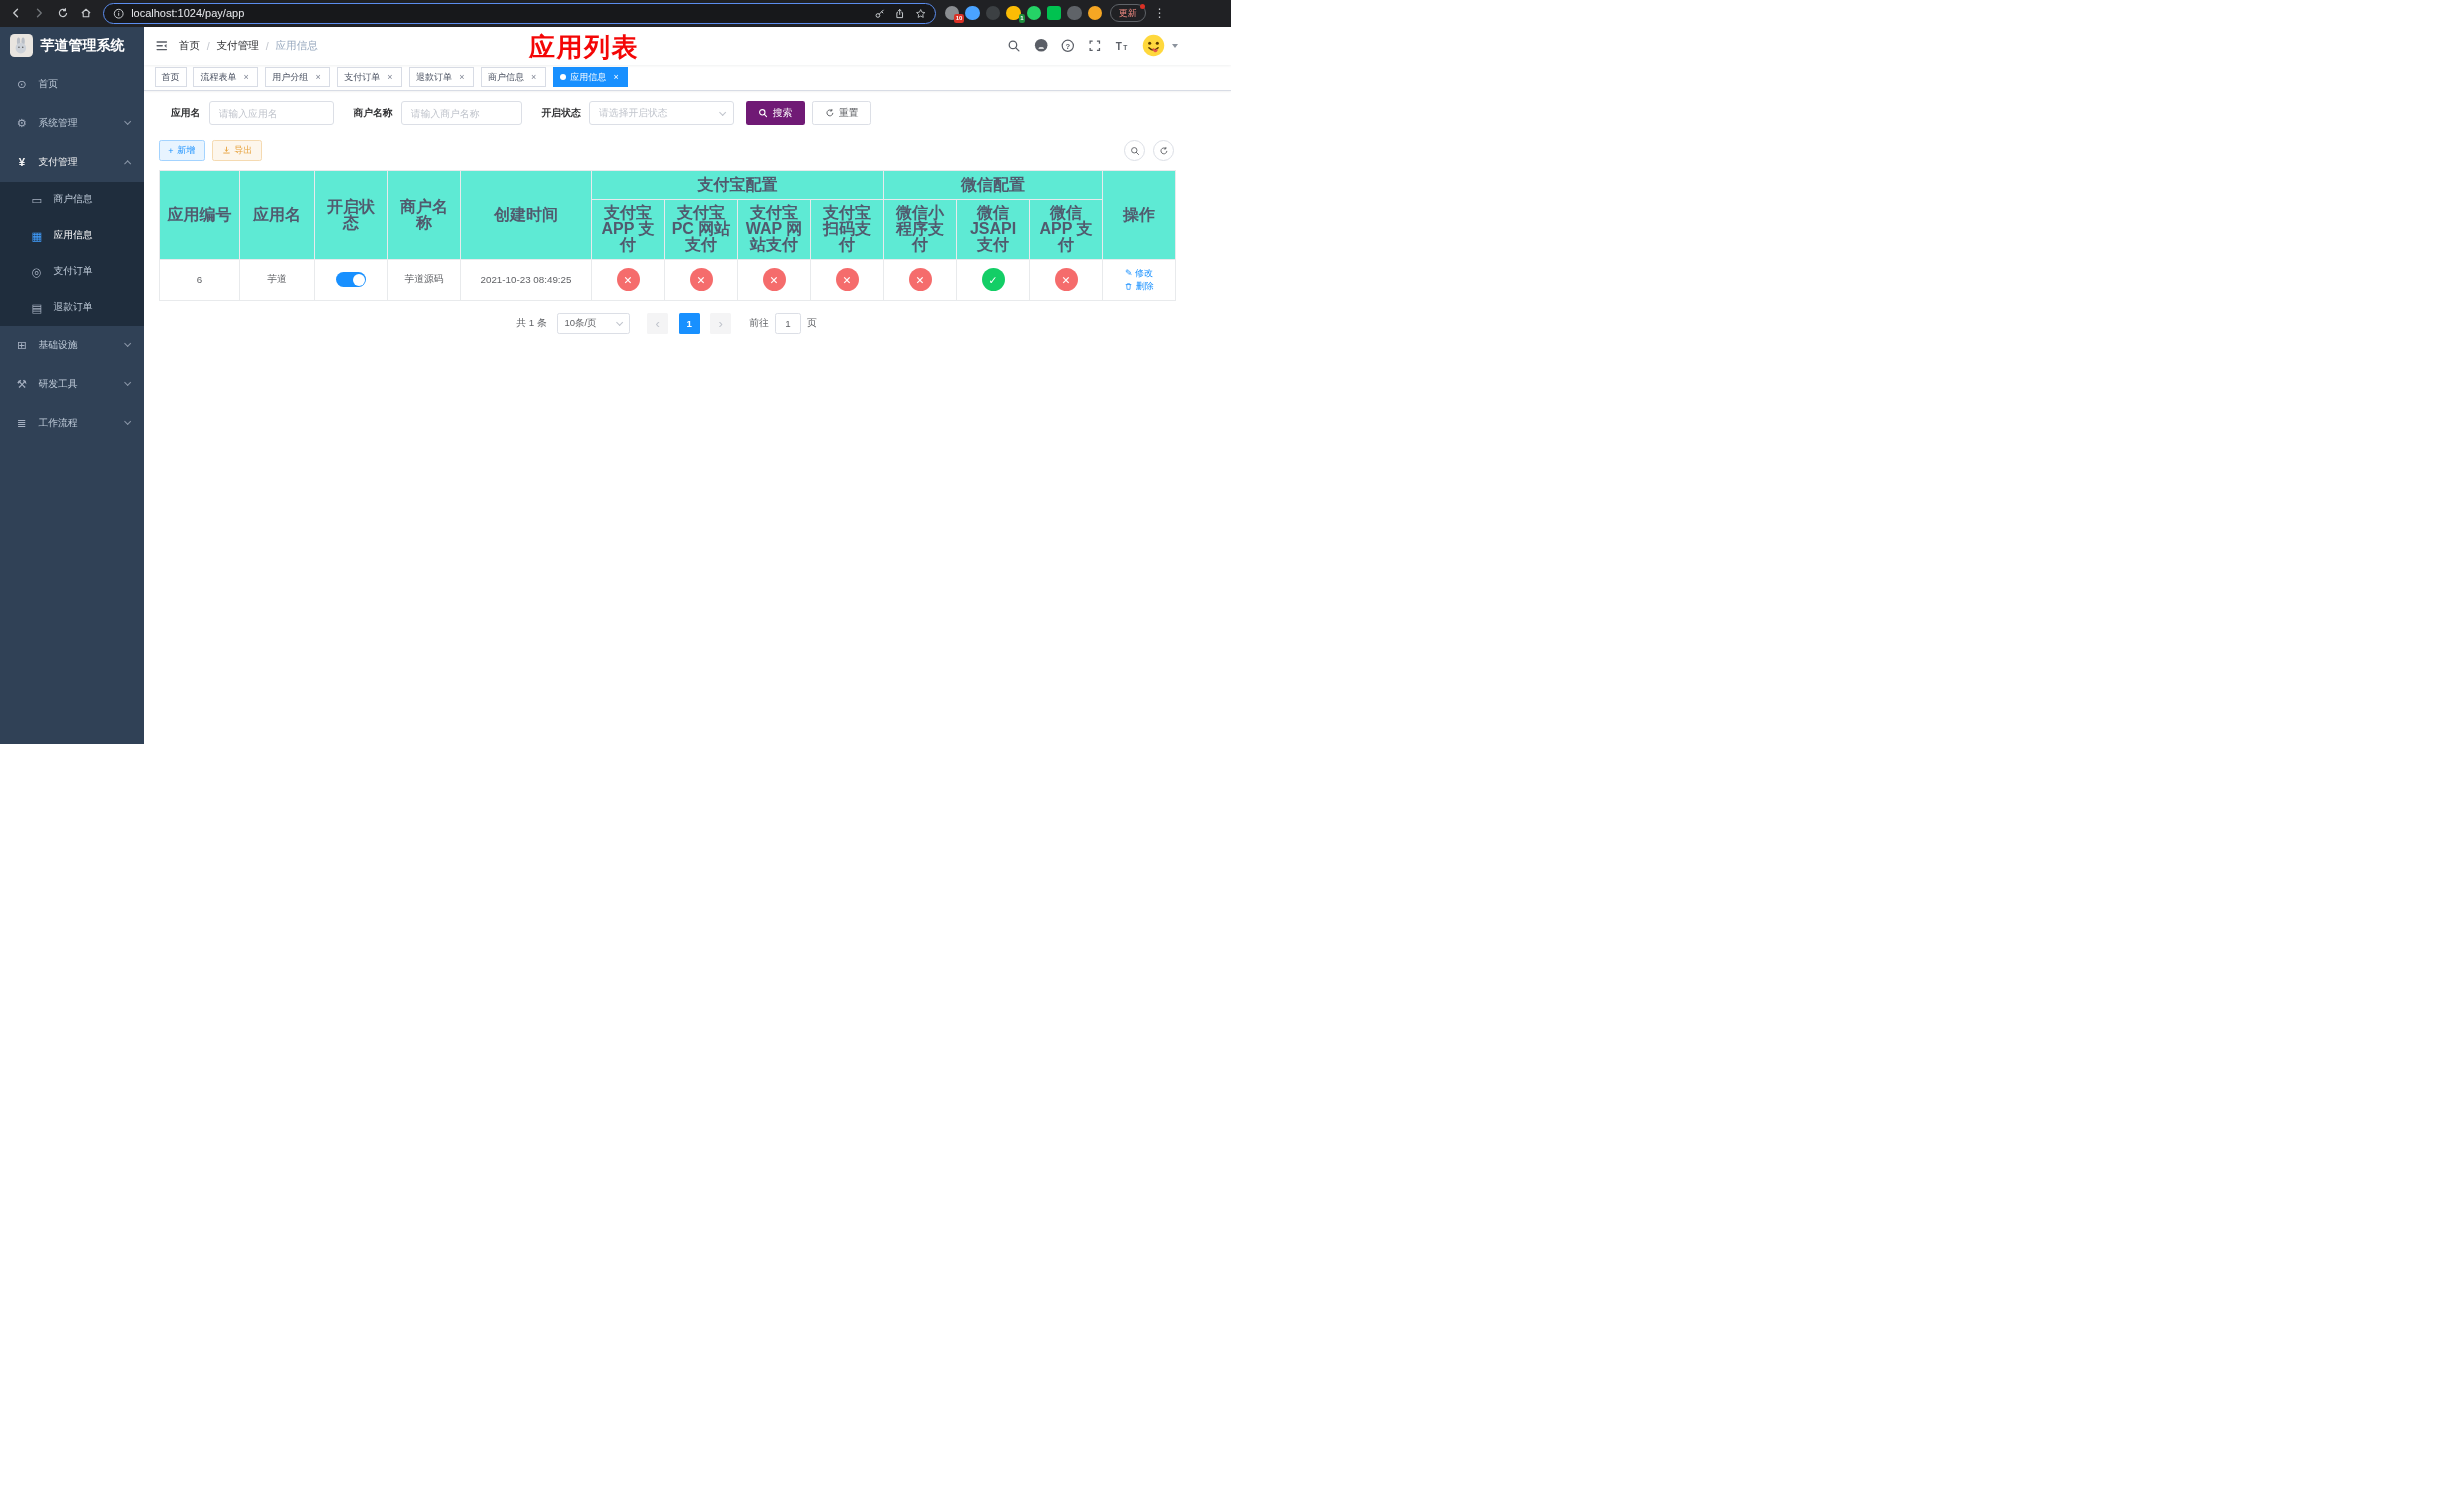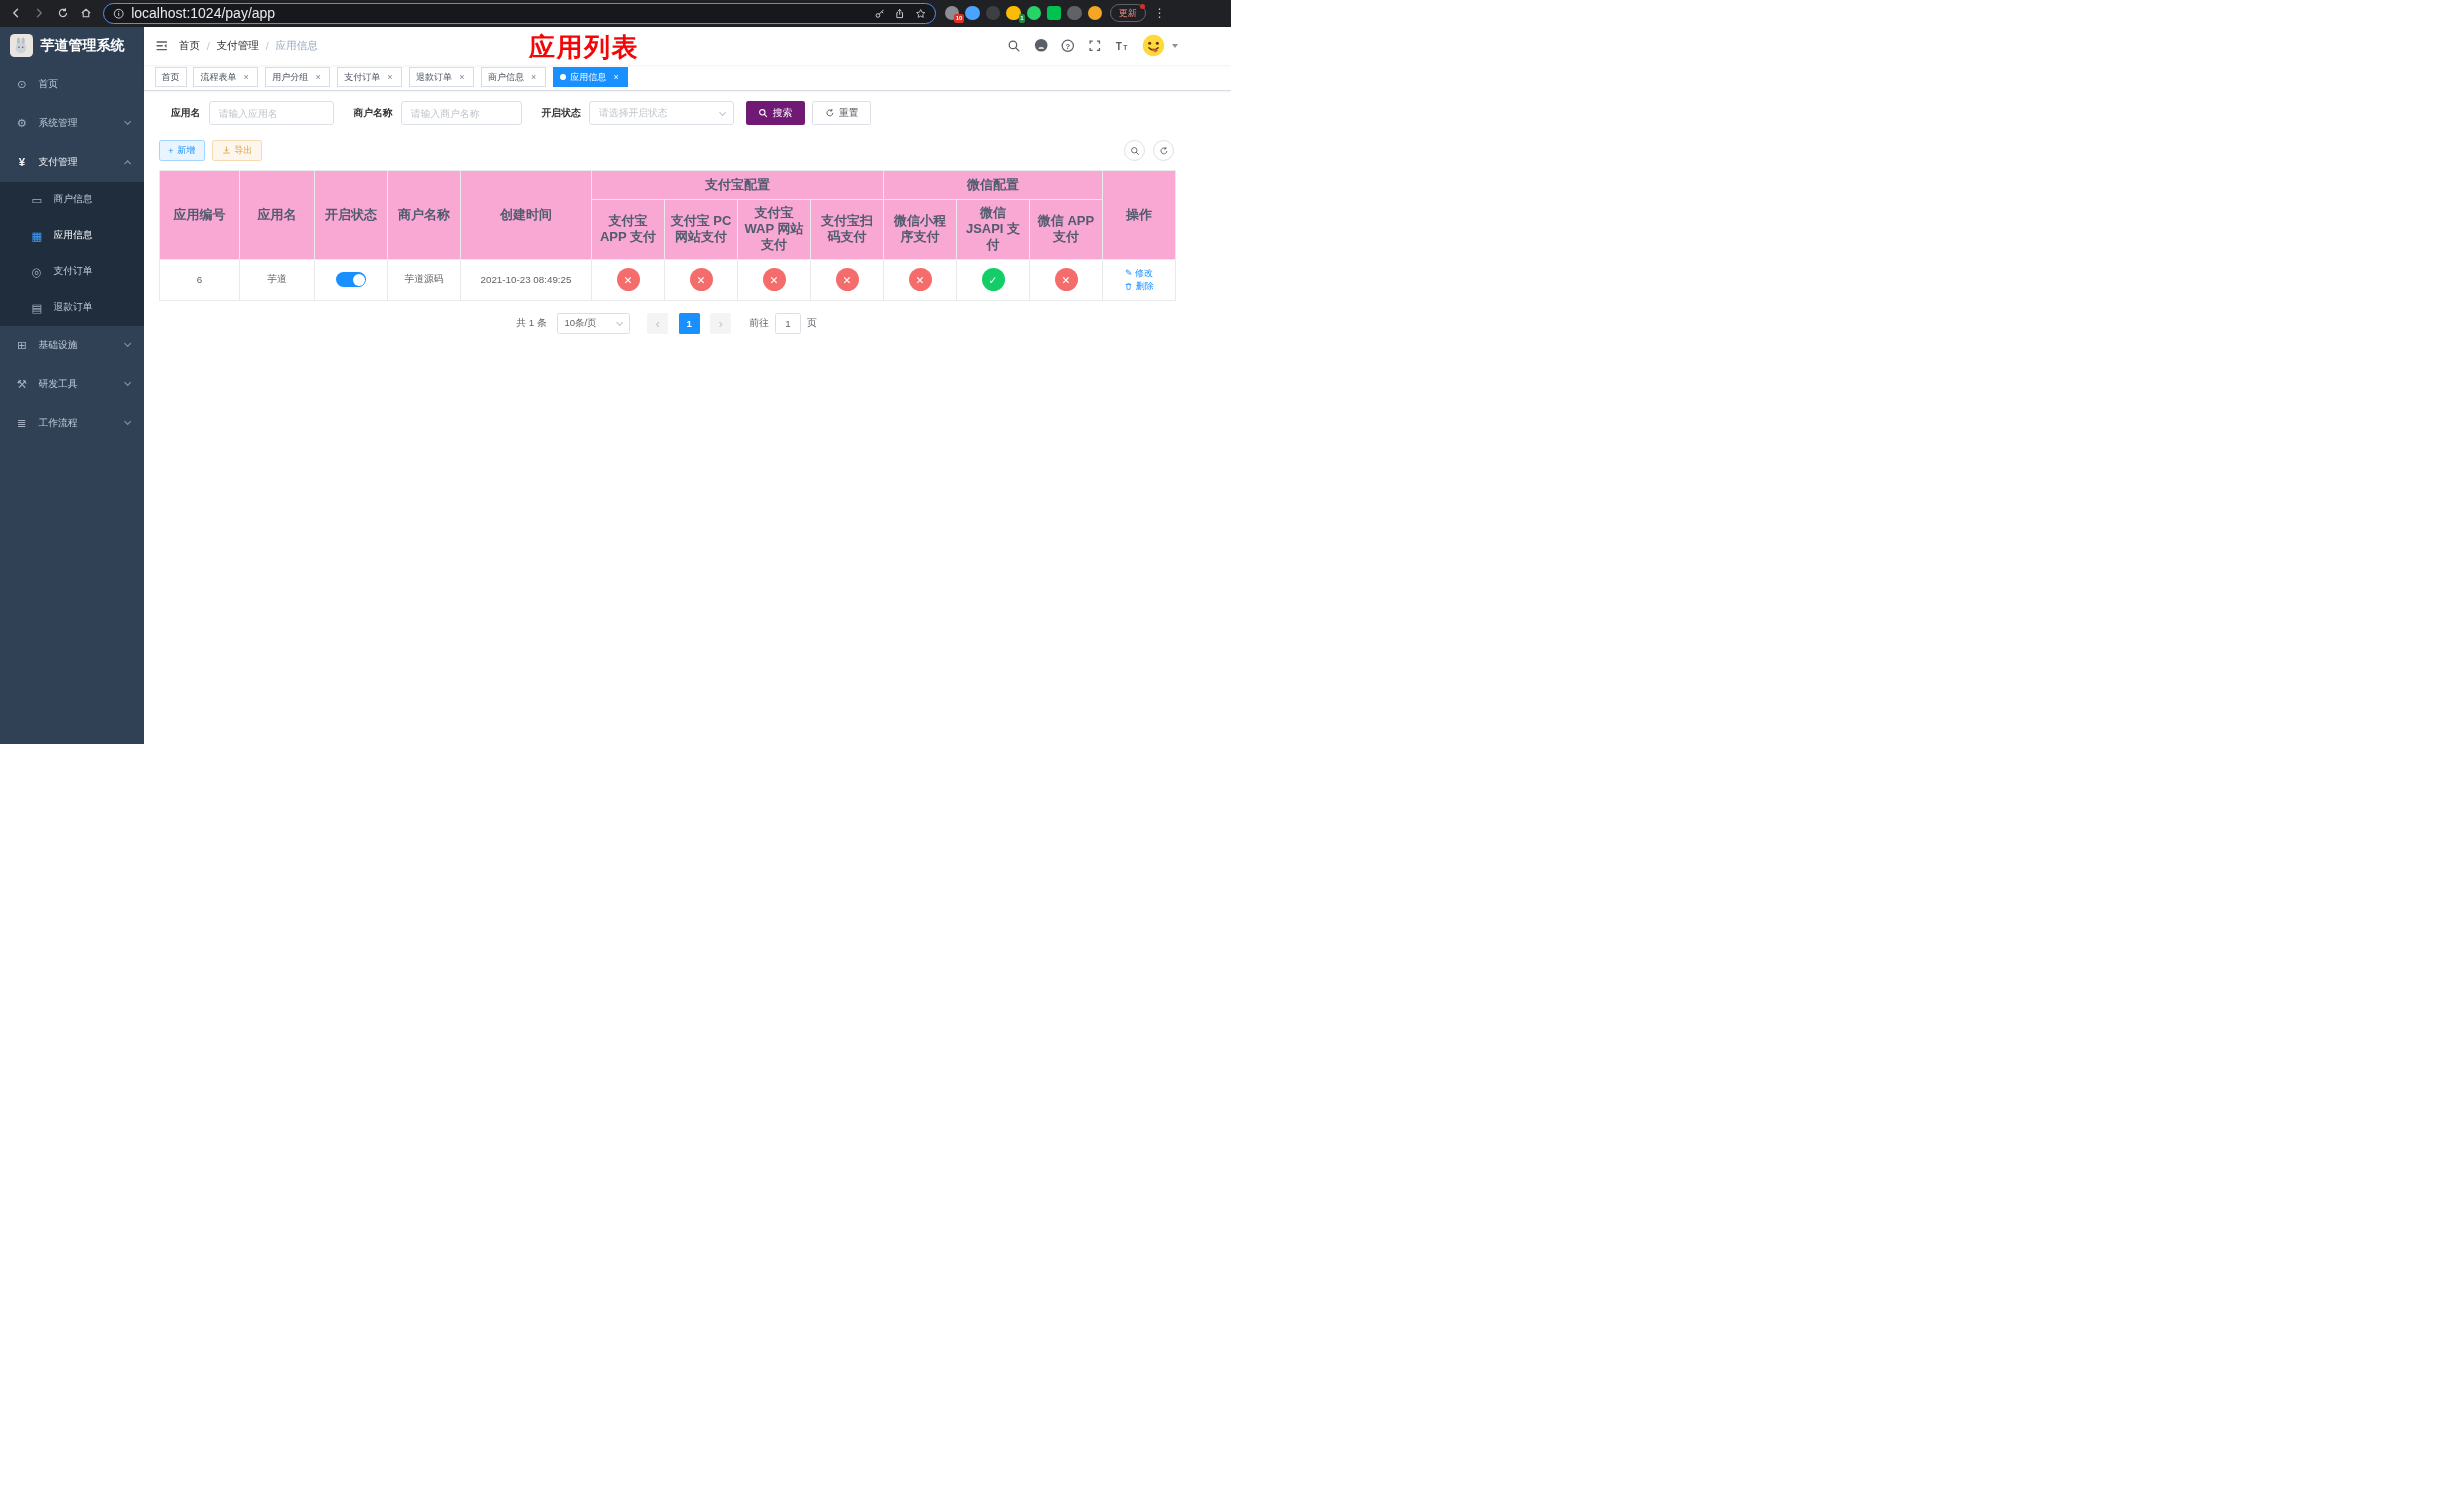--- a/index.html
+++ b/index.html
@@ -5,21 +5,21 @@
   * { margin:0; padding:0; box-sizing:border-box; }
   html,body { width:1231px; height:744px; }
   body { font-family:"Liberation Sans","DejaVu Sans",sans-serif; font-size:9.8px; color:#303133; background:#fff; overflow:hidden; }
   svg { display:block; }
 
   
   .chrome { height:26.5px; background:#202124; display:flex; align-items:center; padding:0 6px; }
   .nbtn { width:19.7px; height:19.7px; border-radius:50%; display:flex; align-items:center; justify-content:center; color:#c7cacd; margin-right:3.8px; flex:none; cursor:pointer; }
   .nbtn.dim { color:#72767a; }
   .omnibox { width:833px; height:21px; margin-left:3px; background:#17181b; border:1.5px solid #5b8def; border-radius:10.6px; display:flex; align-items:center; padding:0 9px; color:#e8eaed; flex:none; }
-  .omnibox .url { flex:1; font-size:14px; margin-left:6.8px; white-space:nowrap; overflow:hidden; }
+  .omnibox .url { flex:1; font-size:11px; margin-left:6.8px; white-space:nowrap; overflow:hidden; }
   .oicon { color:#c7cacd; margin-left:9px; flex:none; cursor:pointer; }
   .ext-row { display:flex; align-items:center; margin-left:9px; }
   .ext { width:14.4px; height:14.4px; border-radius:50%; margin-right:6px; position:relative; flex:none; cursor:pointer; }
   .ext.square { border-radius:3px; }
   .badge { position:absolute; right:-4.5px; bottom:-3px; background:#d93025; color:#fff; font-size:6px; line-height:7.6px; padding:0.8px 1.5px; border-radius:2.3px; font-weight:700; }
   .badge.green { background:#1e8e3e; }
   .update-chip { height:18px; border:0.8px solid #5f6368; border-radius:9px; color:#f28b82; font-size:9px; display:flex; align-items:center; padding:0 8.3px; margin-left:1.5px; position:relative; flex:none; cursor:pointer; }
   .update-chip .dot { position:absolute; top:-1.5px; right:0px; width:5.3px; height:5.3px; background:#d93025; border-radius:50%; }
   .more-btn { color:#c7cacd; font-size:12px; margin-left:6.8px; width:13.6px; text-align:center; cursor:pointer; }
 
@@ -82,21 +82,21 @@
   .btn-sm { height:21px; font-size:9px; padding:0 8.3px; border-radius:2.3px; display:inline-flex; align-items:center; cursor:pointer; }
   .btn-add { background:#e8f4ff; border:0.8px solid #a3d3ff; color:#1890ff; }
   .btn-export { background:#fdf6ec; border:0.8px solid #f5dab1; color:#e6a23c; margin-left:7.6px; }
   .btn-sm .bic { margin-right:3.8px; display:flex; font-size:9px; }
   .tool-right { margin-left:auto; display:flex; }
   .circ { width:21px; height:21px; border:0.8px solid #dcdfe6; border-radius:50%; background:#fff; display:flex; align-items:center; justify-content:center; color:#606266; margin-left:7.6px; cursor:pointer; }
 
   
   table.grid { margin-top:9px; width:1015px; border-collapse:collapse; table-layout:fixed; }
   .grid th, .grid td { border:0.8px solid #e8eaec; text-align:center; vertical-align:middle; }
-  .grid th { background:#f9a8d4; color:#515a6e; font-size:13px; font-weight:700; padding:5.3px 4.5px; line-height:16px; }
+  .grid th { background:#5eead4; color:#515a6e; font-size:16px; font-weight:700; padding:5.3px 4.5px; line-height:16px; }
   .grid tr.gr th { height:29px; }
   .grid td { color:#606266; font-size:9.8px; padding:6px 4.5px; height:41px; background:#fff; }
   .cfg { width:23px; height:23px; border-radius:50%; display:inline-flex; align-items:center; justify-content:center; color:#fff; font-size:10.6px; font-weight:700; }
   .cfg.no { background:#f56c6c; }
   .cfg.yes { background:#13ce66; }
   .switch { width:30px; height:15px; border-radius:7.6px; background:#dcdfe6; position:relative; display:inline-block; vertical-align:middle; cursor:pointer; }
   .switch::after { content:""; position:absolute; top:1.5px; left:1.5px; width:12px; height:12px; border-radius:50%; background:#fff; }
   .switch.on { background:#1890ff; }
   .switch.on::after { left:16.7px; }
   .op { color:#1890ff; font-size:9px; display:inline-flex; align-items:center; cursor:pointer; margin:0 3.8px; white-space:nowrap; }

